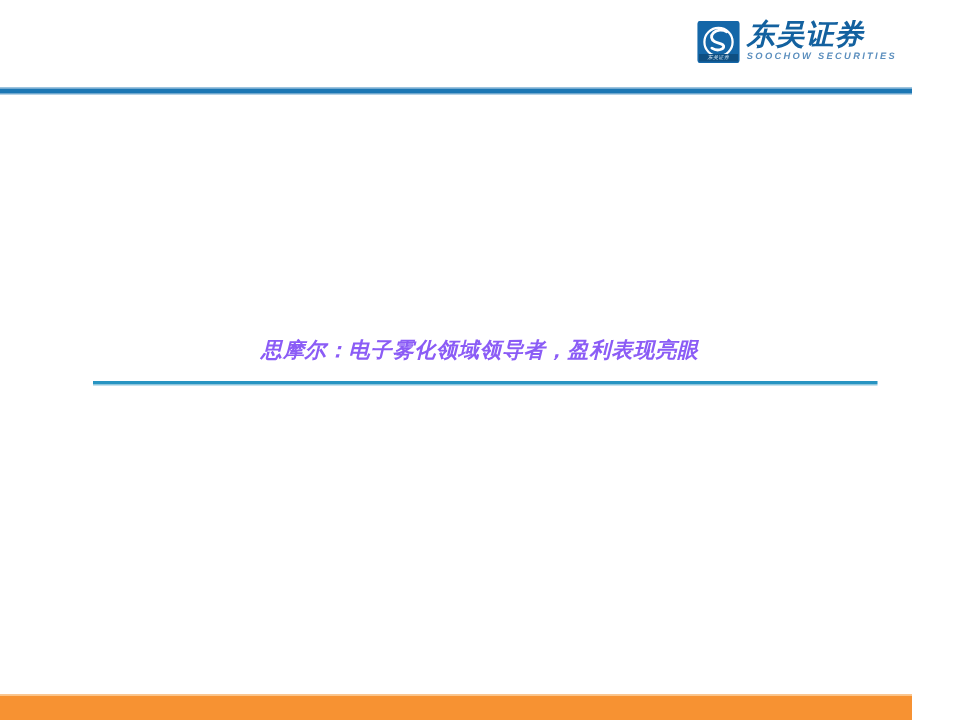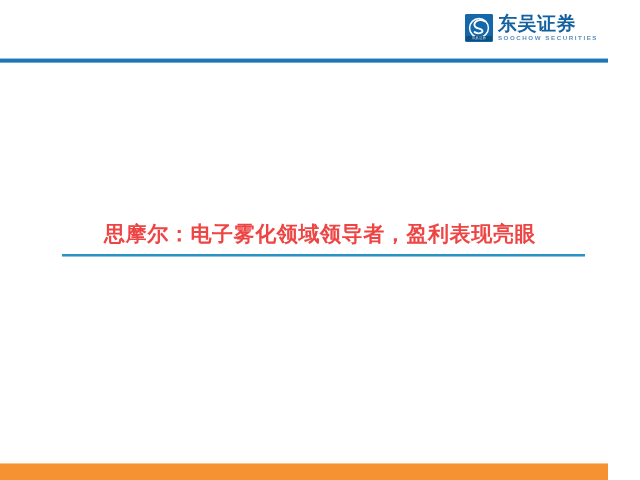--- a/index.html
+++ b/index.html
@@ -12,20 +12,21 @@
     background: #ffffff;
     font-family: "Liberation Sans", sans-serif;
     overflow: hidden;
   }
   .slide {
     position: relative;
     width: 608px;
     height: 480px;
     background: #ffffff;
     overflow: hidden;
+    font-style: italic;
   }
 
   
   .logo-block {
     position: absolute;
     top: 14px;
     right: 10px;
     display: flex;
     align-items: center;
     gap: 5px;
@@ -113,23 +114,23 @@
   
   .title-wrap {
     position: absolute;
     left: 0;
     top: 218px;
     width: 640px;
     text-align: center;
   }
   .slide-title {
     font-family: "DejaVu Serif", "Liberation Serif", serif;
-    font-size: 21px;
-    font-weight: bold;
-    color: #ef4444;
+    font-size: 14px;
+    font-weight: bold;
+    color: #8b5cf6;
     letter-spacing: 0.6px;
     line-height: 32px;
     white-space: nowrap;
   }
   .title-rule {
     position: absolute;
     left: 62px;
     top: 254px;
     width: 523px;
     height: 3px;

